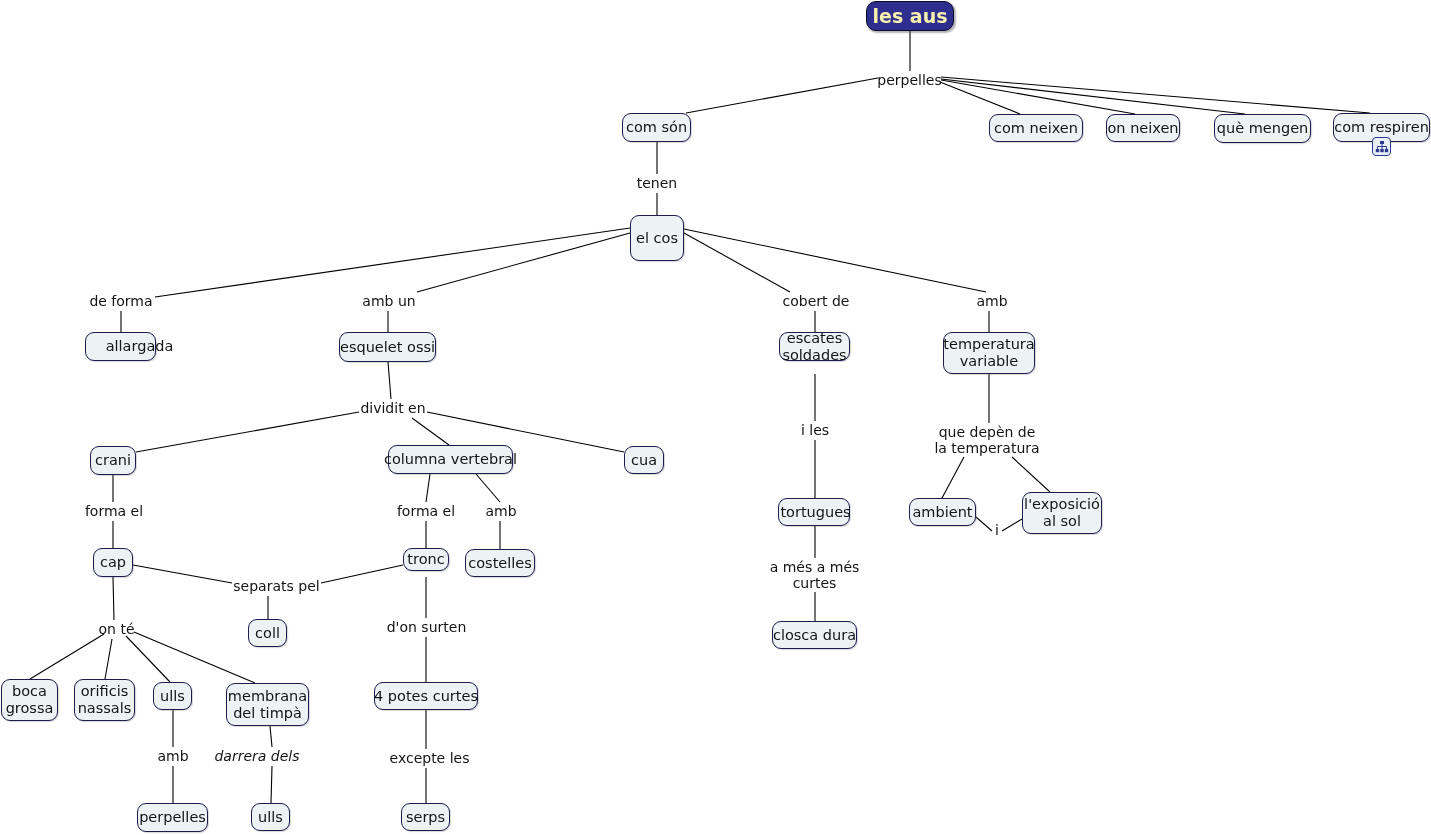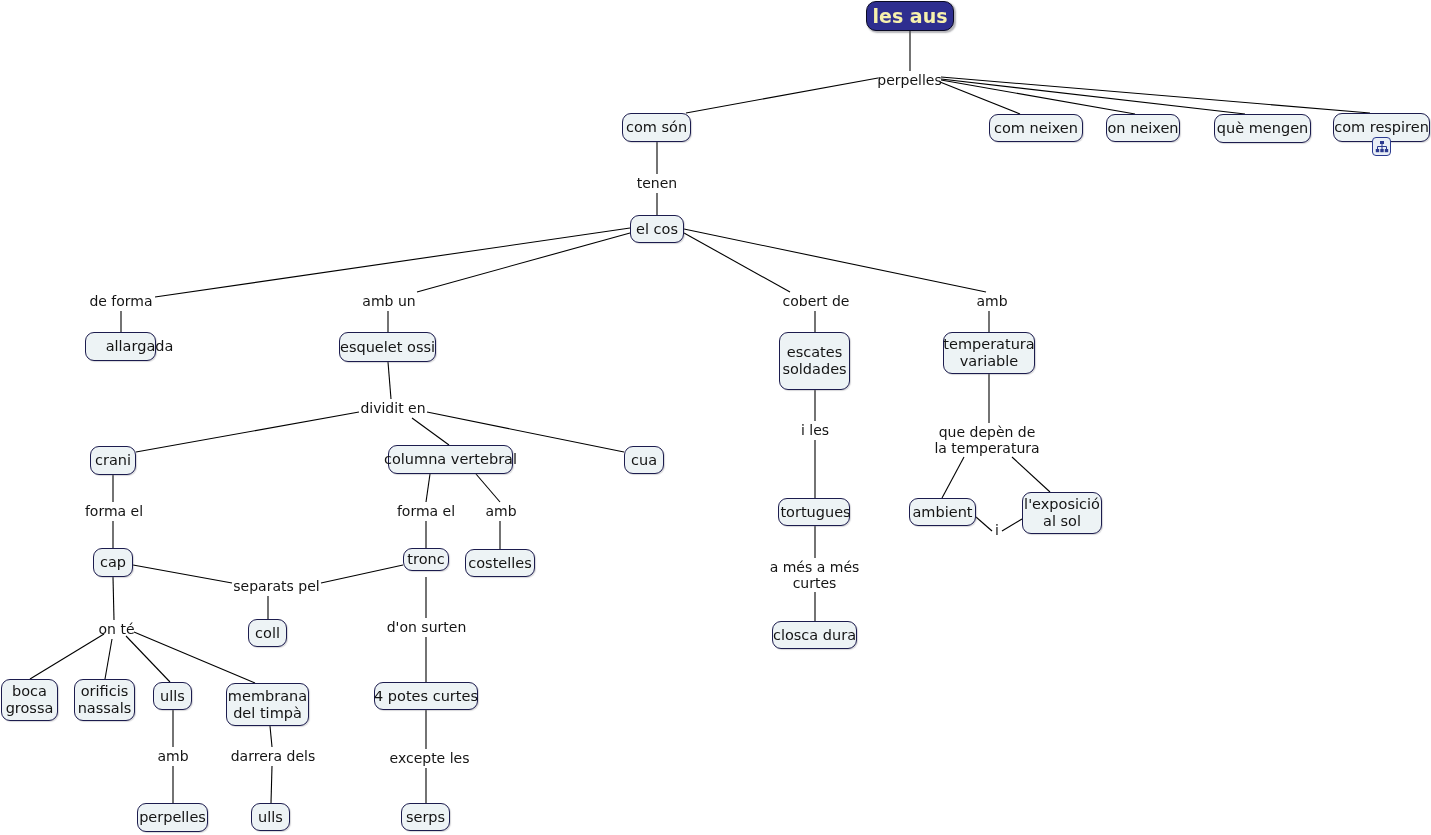--- a/index.html
+++ b/index.html
@@ -143,24 +143,24 @@
       <line class="edge-line" x1="272" y1="766" x2="271" y2="803" stroke="#000000"></line>
       <line class="edge-line" x1="426" y1="710" x2="426" y2="749" stroke="#000000"></line>
       <line class="edge-line" x1="426" y1="768" x2="426" y2="803" stroke="#000000"></line>
     </svg>
 <div class="node root" style="left: 866px; top: 1px; width: 88px; height: 30px;">les aus</div>
     <div class="node" style="left: 622px; top: 113px; width: 69px; height: 29px;">com són</div>
     <div class="node" style="left: 989px; top: 114px; width: 94px; height: 28px;">com neixen</div>
     <div class="node" style="left: 1106px; top: 114px; width: 74px; height: 28px;">on neixen</div>
     <div class="node" style="left: 1214px; top: 114px; width: 97px; height: 29px;">què mengen</div>
     <div class="node" style="left: 1333px; top: 113px; width: 97px; height: 29px;">com respiren</div>
-    <div class="node" style="left: 630px; top: 215px; width: 54px; height: 28px;">el cos</div>
+    <div class="node" style="left: 630px; top: 215px; width: 54px; height: 46px;">el cos</div>
     <div class="node" style="left: 85px; top: 332px; width: 71px; height: 29px; padding-left: 47px;">allargada</div>
     <div class="node" style="left: 339px; top: 332px; width: 97px; height: 30px;">esquelet ossi</div>
-    <div class="node" style="left: 779px; top: 332px; width: 71px; height: 58px;">escates
+    <div class="node" style="left: 779px; top: 332px; width: 71px; height: 29px;">escates
 soldades</div>
     <div class="node" style="left: 943px; top: 332px; width: 92px; height: 42px;">temperatura
 variable</div>
     <div class="node" style="left: 90px; top: 446px; width: 46px; height: 29px;">crani</div>
     <div class="node" style="left: 388px; top: 445px; width: 125px; height: 29px;">columna vertebral</div>
     <div class="node" style="left: 624px; top: 446px; width: 40px; height: 28px;">cua</div>
     <div class="node" style="left: 778px; top: 498px; width: 72px; height: 28px; padding-left: 12px;">tortugues</div>
     <div class="node" style="left: 909px; top: 498px; width: 67px; height: 28px;">ambient</div>
     <div class="node" style="left: 1022px; top: 492px; width: 80px; height: 42px;">l'exposició
 al sol</div>
@@ -193,21 +193,21 @@
     <div class="link-label" style="left: 85px; top: 502px; width: 58px; height: 19px;">forma el</div>
     <div class="link-label" style="left: 397px; top: 502px; width: 58px; height: 19px;">forma el</div>
     <div class="link-label" style="left: 484px; top: 502px; width: 34px; height: 19px;">amb</div>
     <div class="link-label" style="left: 992px; top: 522px; width: 10px; height: 17px;">i</div>
     <div class="link-label" style="left: 232px; top: 577px; width: 89px; height: 19px;">separats pel</div>
     <div class="link-label" style="left: 771px; top: 558px; width: 87px; height: 34px;">a més a més
 curtes</div>
     <div class="link-label" style="left: 387px; top: 618px; width: 79px; height: 19px;">d'on surten</div>
     <div class="link-label" style="left: 98px; top: 620px; width: 37px; height: 19px;">on té</div>
     <div class="link-label" style="left: 156px; top: 747px; width: 34px; height: 19px;">amb</div>
-    <div class="link-label" style="left: 230px; top: 747px; width: 86px; height: 19px;">darrera dels</div>
+    <div class="link-label" style="left: 214px; top: 747px; width: 86px; height: 19px; font-style: italic;">darrera dels</div>
     <div class="link-label" style="left: 390px; top: 749px; width: 79px; height: 19px;">excepte les</div>
     <div class="map-badge" style="left: 1372px; top: 137px; width: 19px; height: 19px;">
       <svg width="14" height="14" viewBox="0 0 14 14">
         <rect x="5" y="1" width="4" height="3" fill="#2b3a8f"></rect>
         <line x1="7" y1="4" x2="7" y2="6.5" stroke="#2b3a8f" stroke-width="1"></line>
         <line x1="2.5" y1="6.5" x2="11.5" y2="6.5" stroke="#2b3a8f" stroke-width="1"></line>
         <line x1="2.5" y1="6.5" x2="2.5" y2="9" stroke="#2b3a8f" stroke-width="1"></line>
         <line x1="7" y1="6.5" x2="7" y2="9" stroke="#2b3a8f" stroke-width="1"></line>
         <line x1="11.5" y1="6.5" x2="11.5" y2="9" stroke="#2b3a8f" stroke-width="1"></line>
         <rect x="0.8" y="9" width="3.4" height="3.2" fill="#2b3a8f"></rect>

